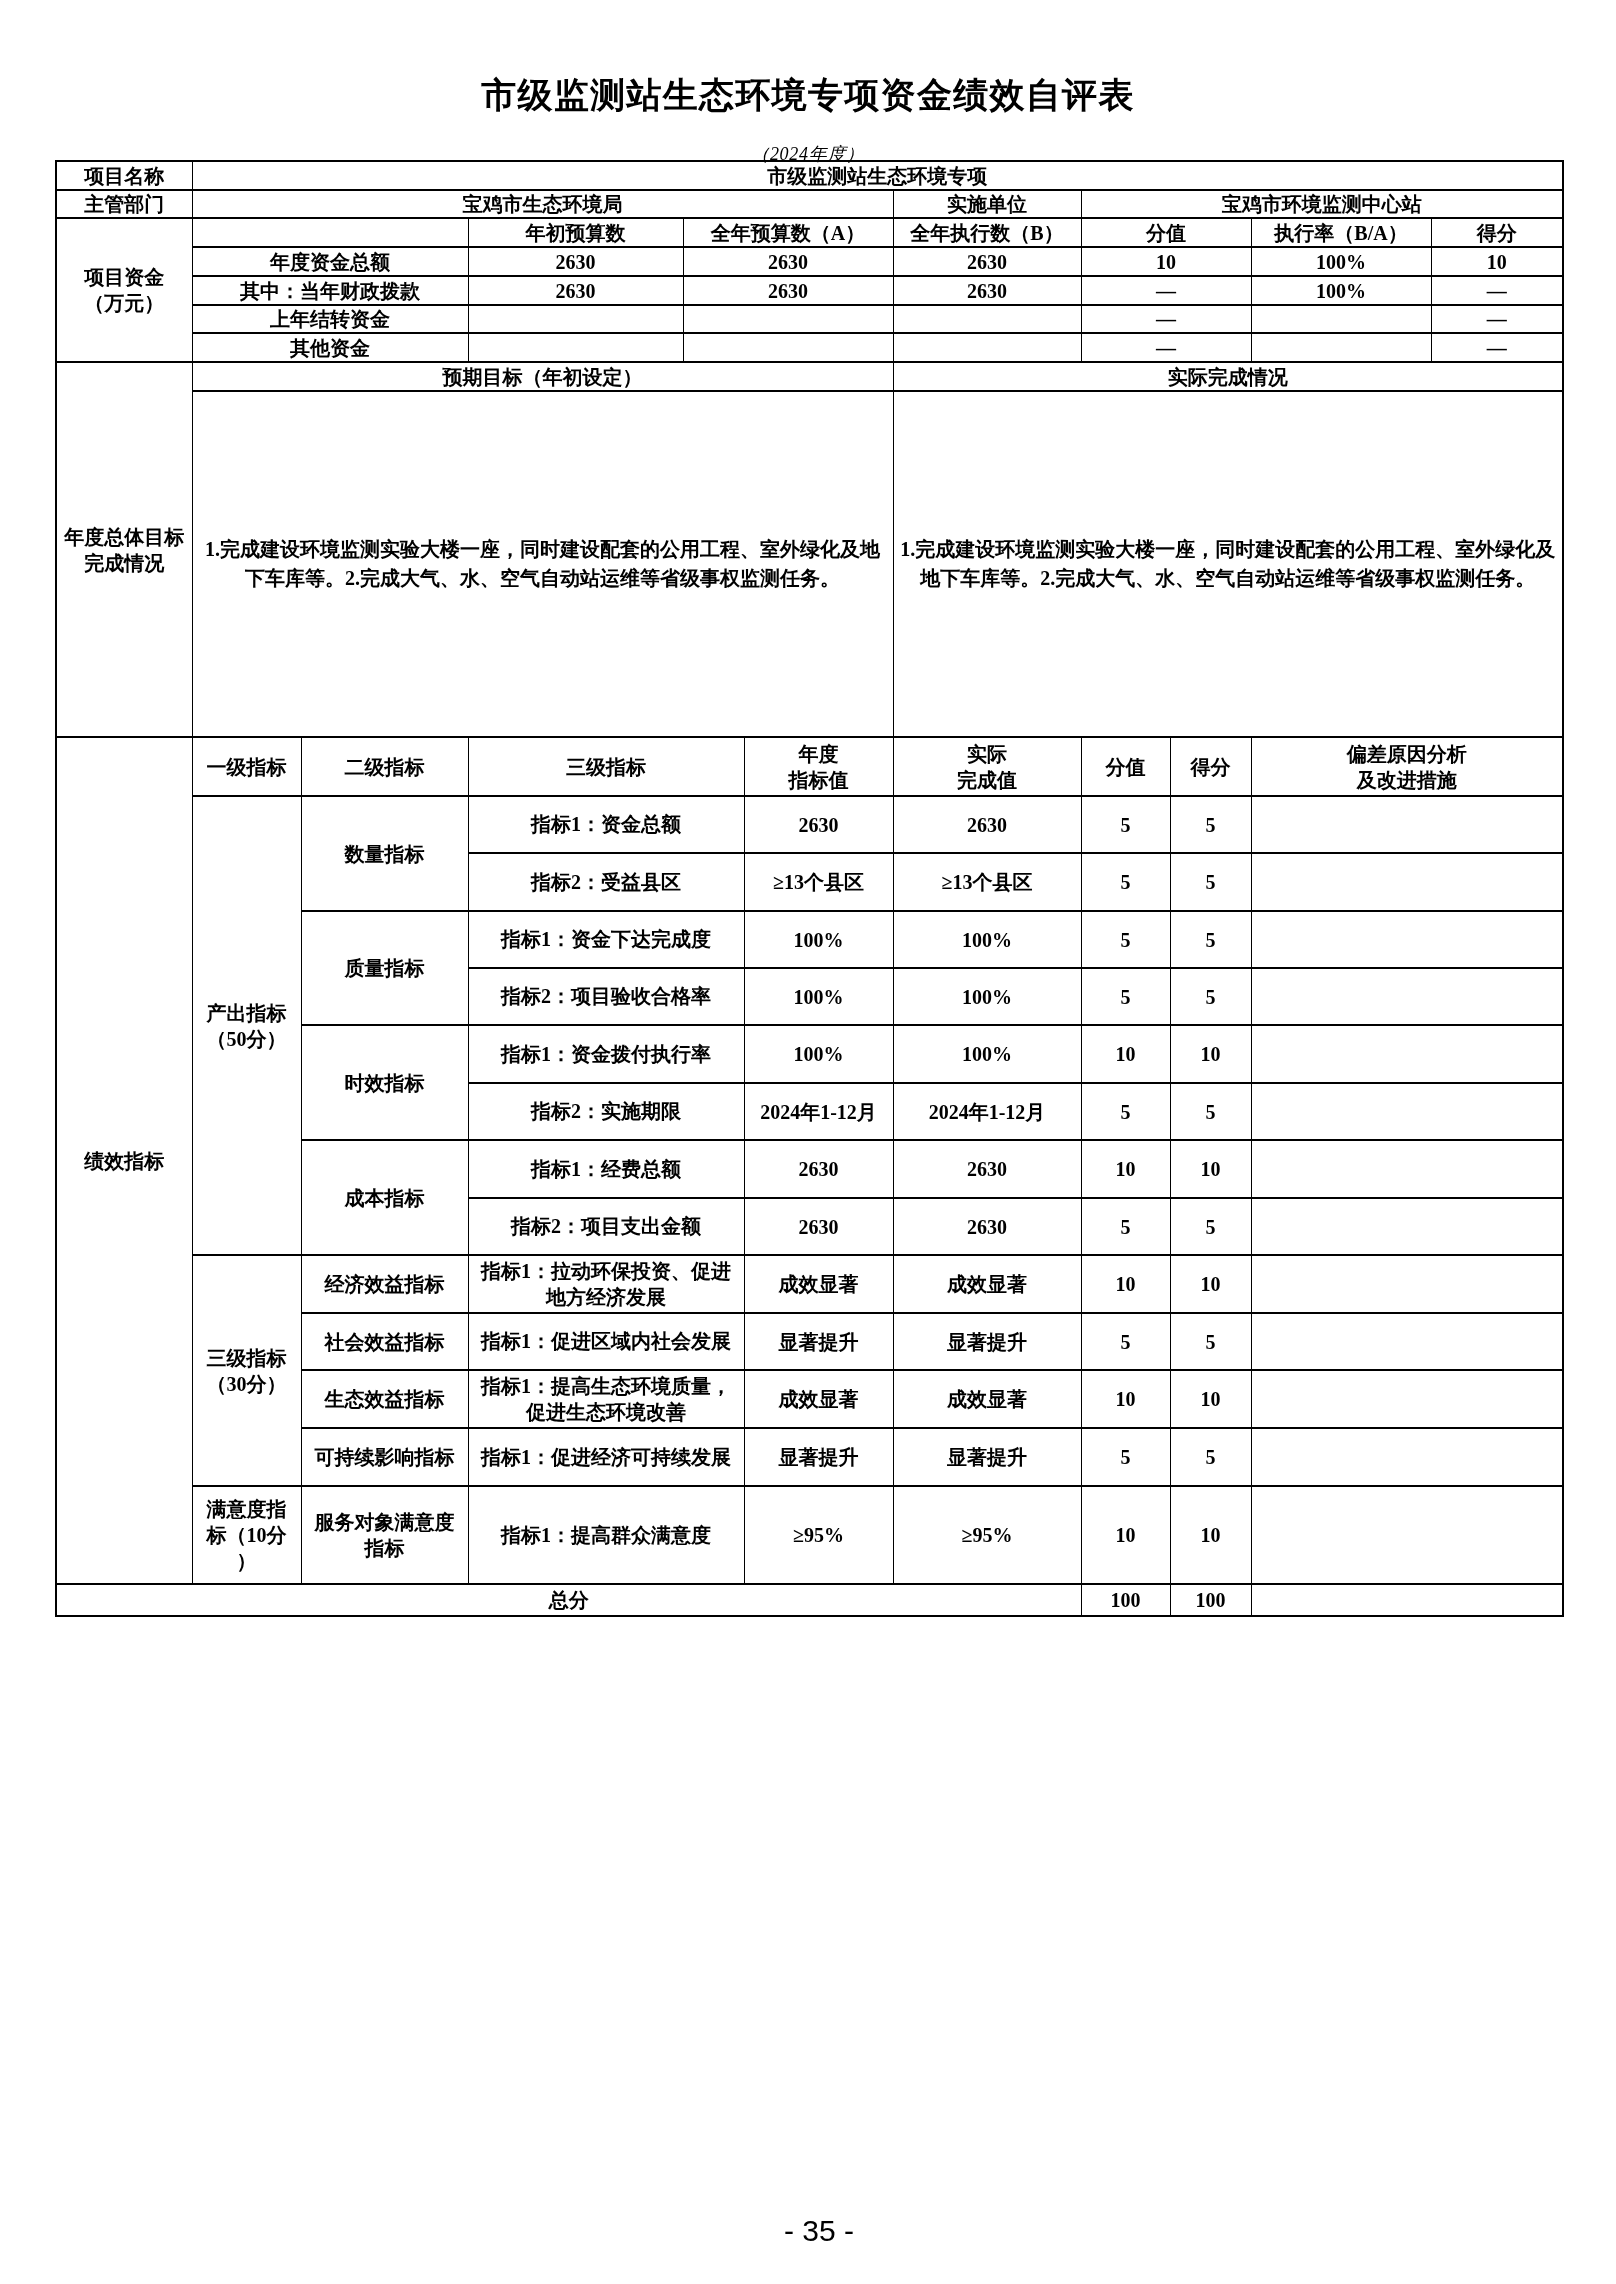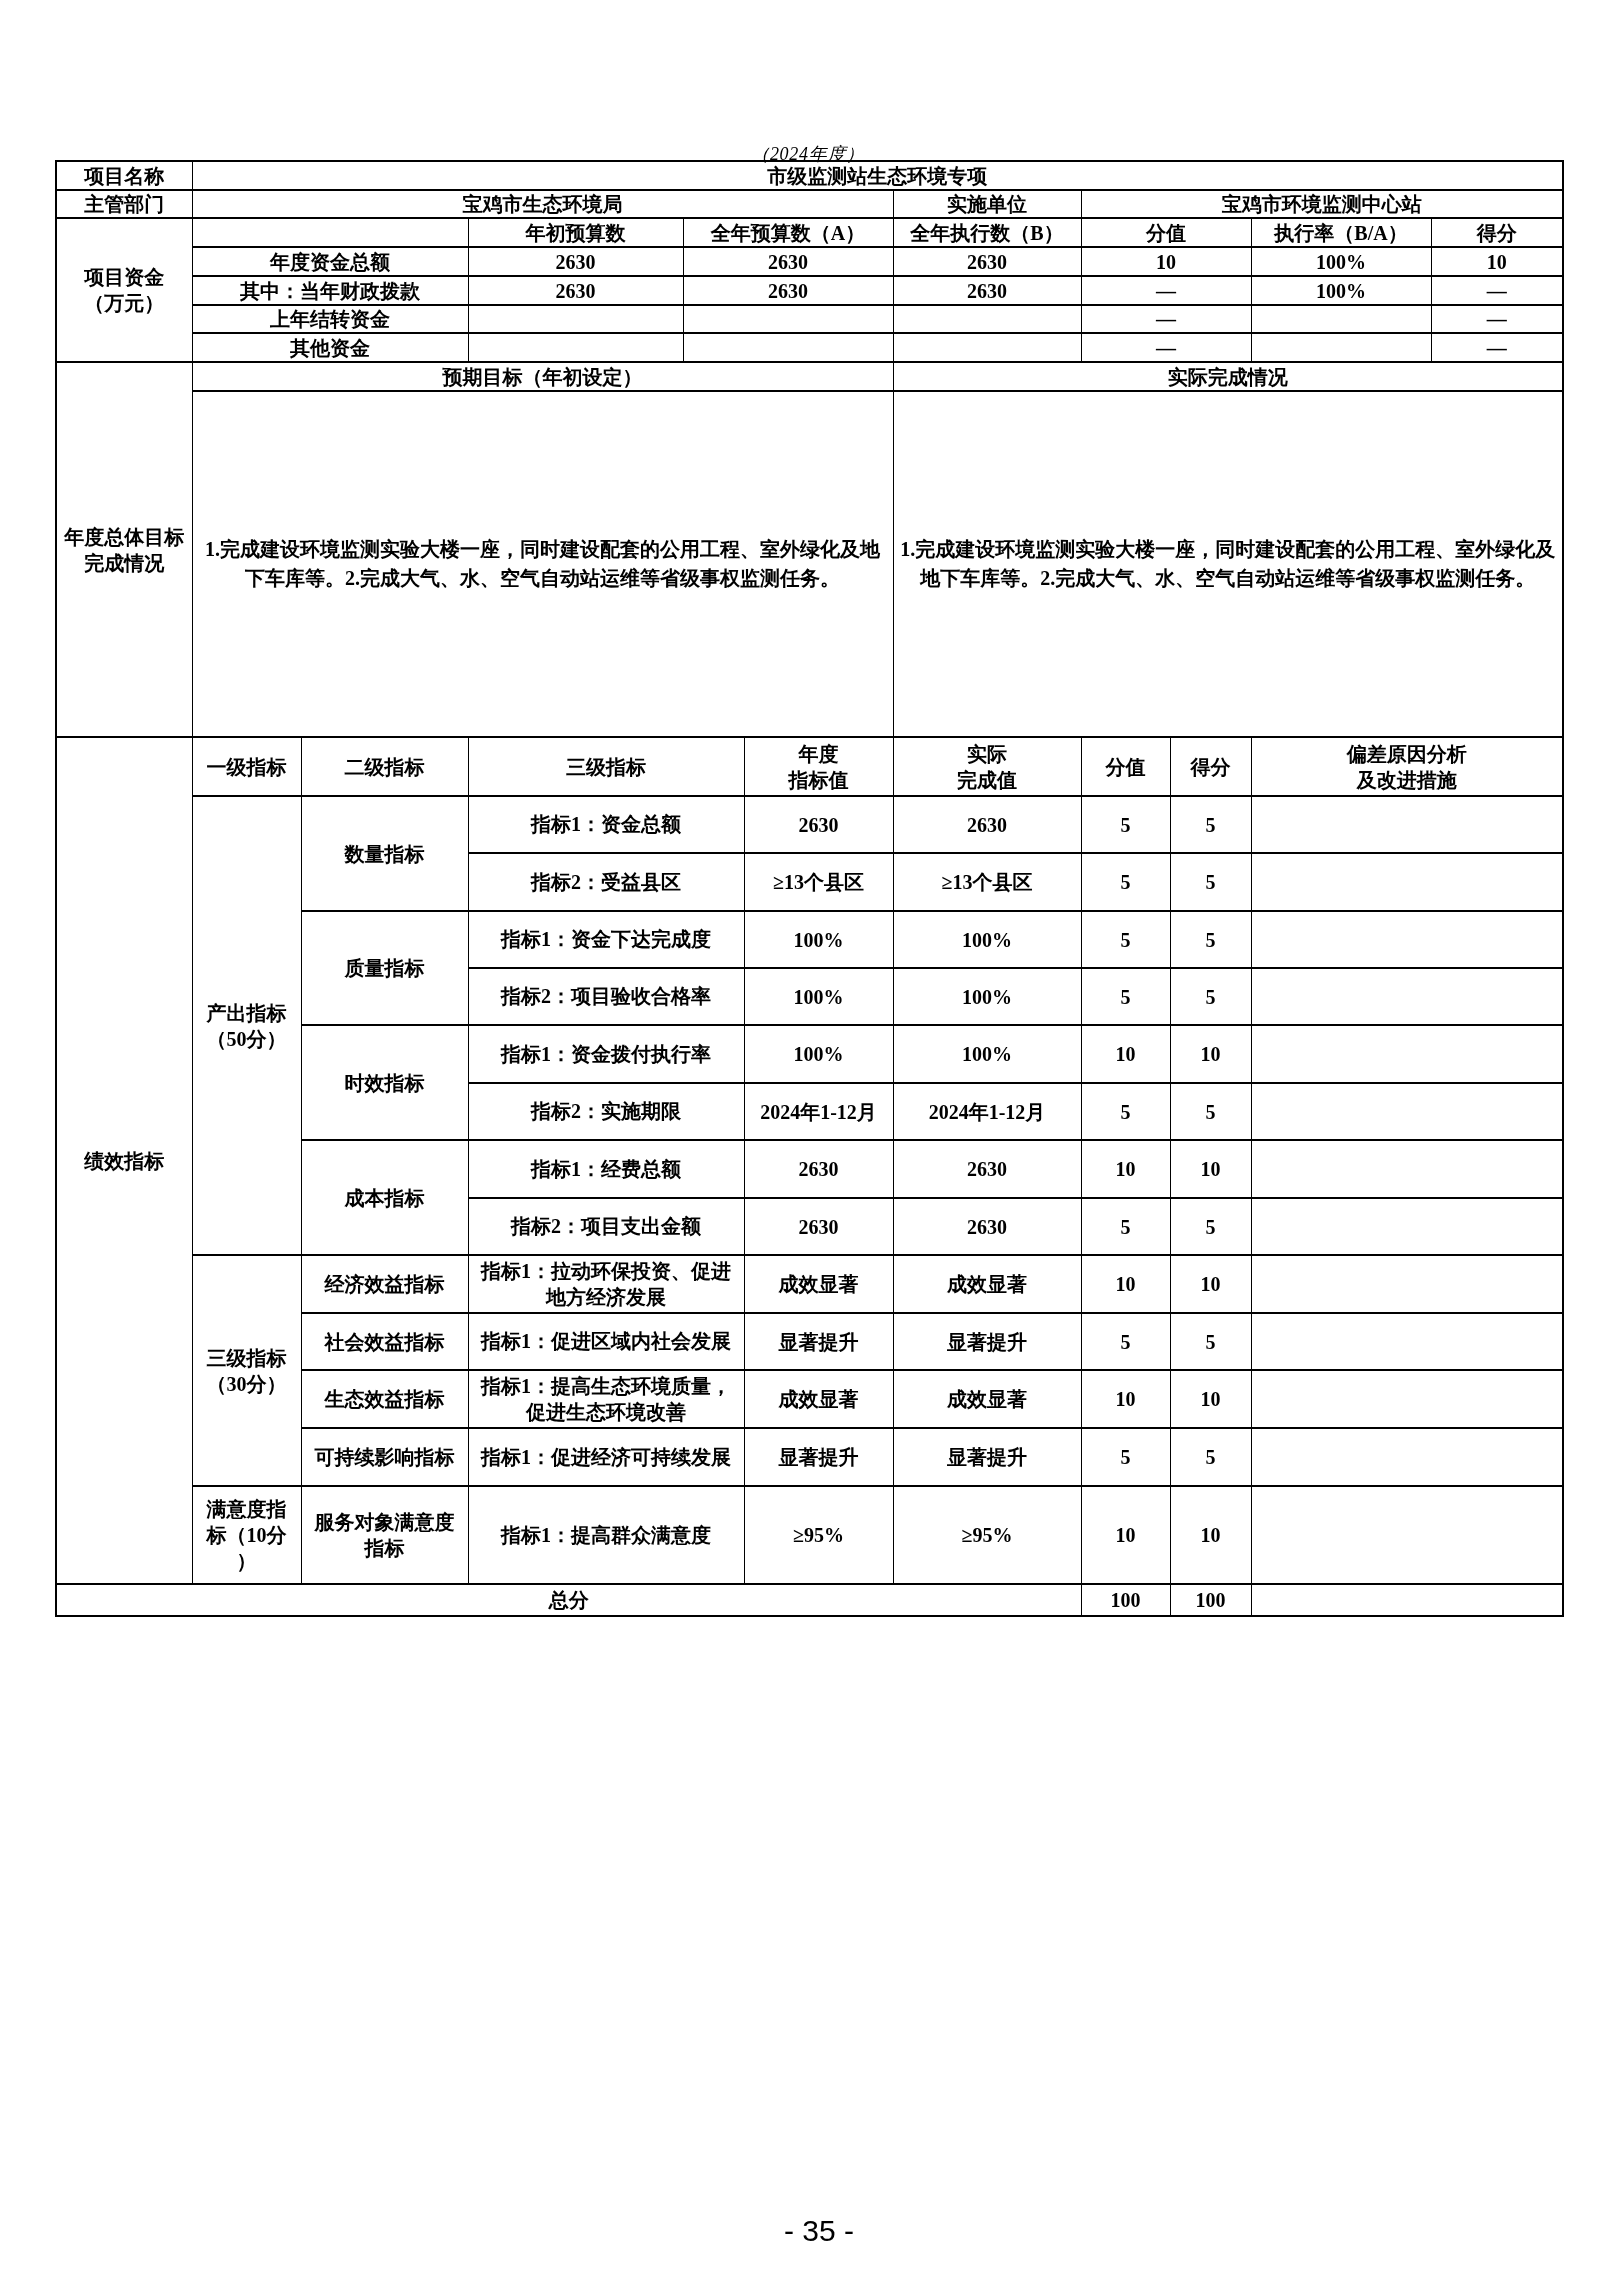--- a/index.html
+++ b/index.html
@@ -36,20 +36,21 @@
   .pagenum {
     position:absolute; top:2214px; left:0; width:1616px; text-align:center;
     font-size:30px; font-family:"Liberation Sans","DejaVu Sans",sans-serif;padding-left:11px;
   }
 </style>
 </head>
 <body>
 
 <div class="page">
 
+  <div class="doc-title">市级监测站生态环境专项资金绩效自评表</div>
   <div class="doc-subtitle">（2024年度）</div>
 
   <table class="main">
     <colgroup>
       <col style="width:136px">
         <col style="width:109px">
         <col style="width:167px">
       <col style="width:215px">
         <col style="width:61px">
         <col style="width:149px">

